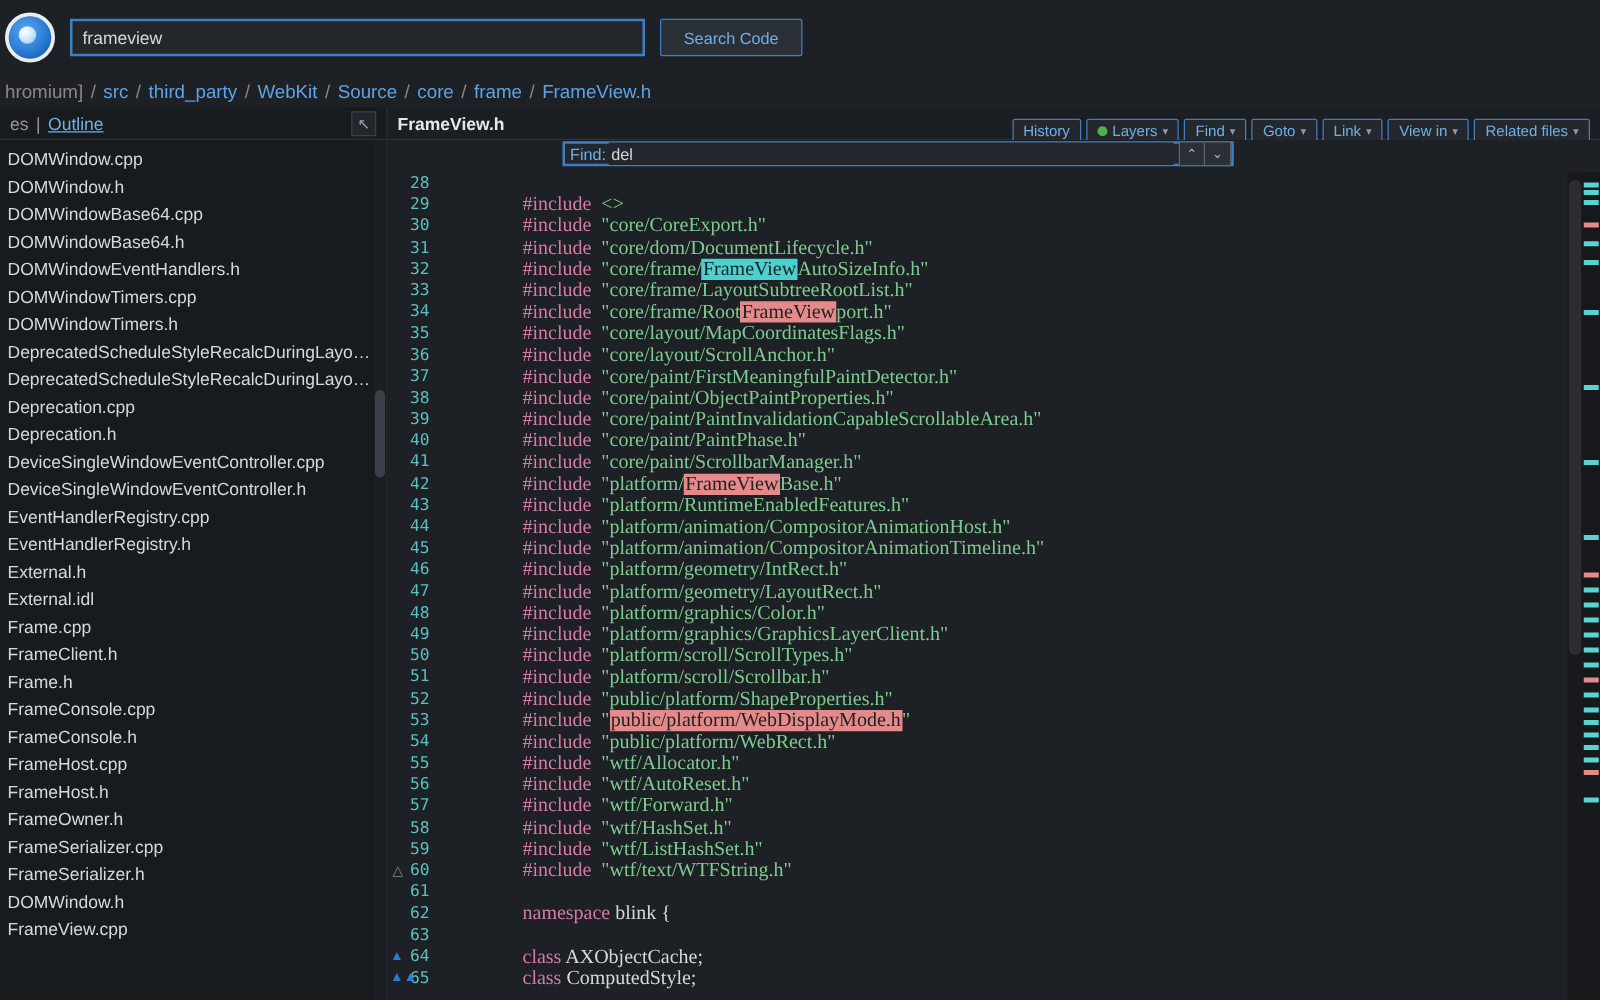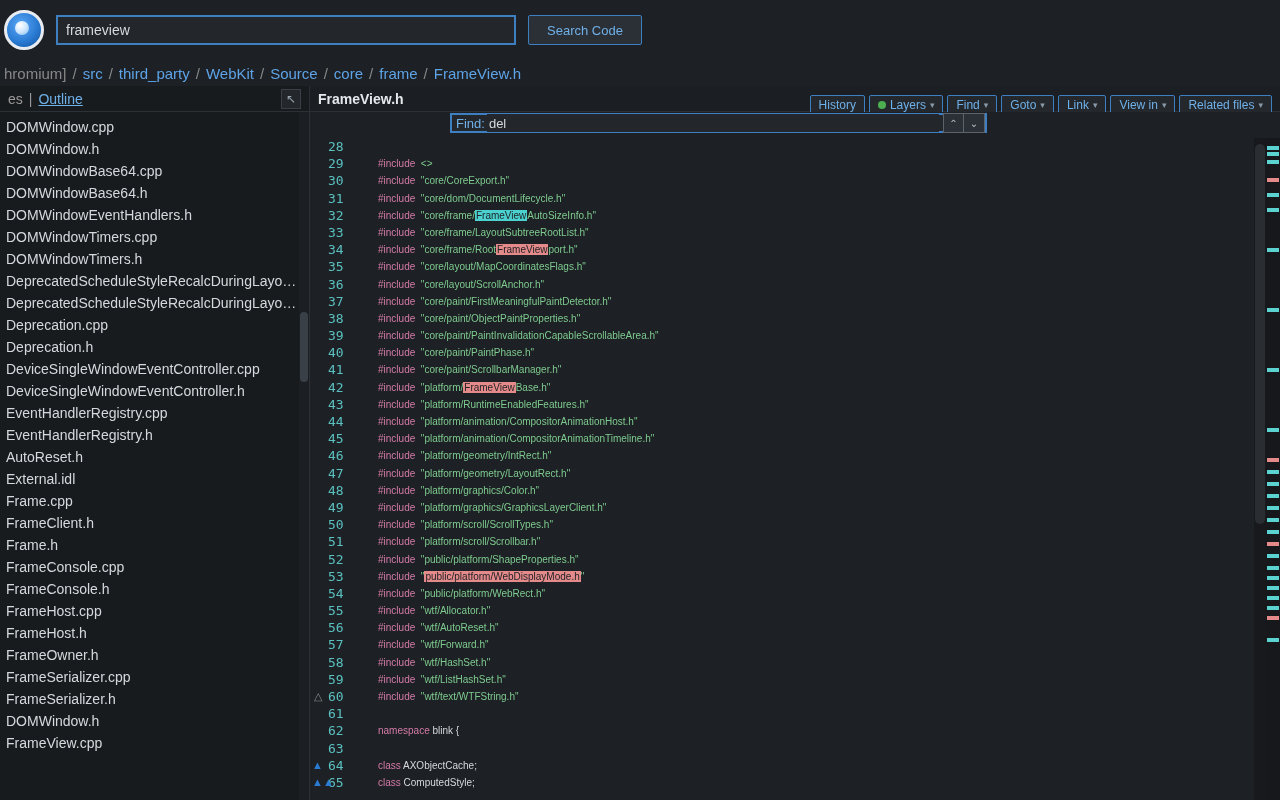--- a/index.html
+++ b/index.html
@@ -46,21 +46,21 @@
   .find-input { width: 452px; height:18px; background:#23272c; border:none; color:#d5d9dd; font-size:13px; outline:none; padding:0 2px; }
   .find-nav { display:flex; border:1px solid #5c636b; margin-left:4px; }
   .find-nav button { width:20px; height:18px; background:#2b3036; border:none; border-right:1px solid #5c636b; color:#b7c0c9; font-size:10px; cursor:pointer; }
   .find-nav button:last-child { border-right:none; }
 
   
   .code-area { flex:1; display:flex; background:#1d2024; overflow:hidden; position:relative; }
   .gutter-icons { width:18px; background:#1d2024; }
   .linenos { width:44px; padding: 26px 8px 0 0; font-family: Menlo, Consolas, monospace; font-size:13px; line-height:17.2px; color:#5bc0c0; background:#1d2024; user-select:none; }
   .linenos div { height:17.2px; }
-  .code { flex:1; padding: 26px 0 0 6px; font-family: Liberation Sans, sans-serif; font-size:10px; line-height:17.2px; white-space: pre; color:#d5d9dd; }
+  .code { flex:1; padding: 26px 0 0 6px; font-family: Liberation Serif, serif; font-size:16px; line-height:17.2px; white-space: pre; color:#d5d9dd;margin-left:40px; }
   .code-line { height:17.2px; }
   .kw-include { color:#d57ba8; }
   .str { color:#7ecb8f; }
   .kw { color:#d57ba8; }
   .plain { color:#d5d9dd; }
   .match-pink { background:#e58a8a; color:#1d2024; padding:0 1px; }
   .match-teal { background:#4bd1cf; color:#1d2024; padding:0 1px; }
   .gutter-mark { color:#2a7bd4; font-size:11px; position:absolute; }
 
   
@@ -118,21 +118,21 @@
         <div class="file-item">DOMWindowTimers.cpp</div>
         <div class="file-item">DOMWindowTimers.h</div>
         <div class="file-item">DeprecatedScheduleStyleRecalcDuringLayout.cpp</div>
         <div class="file-item">DeprecatedScheduleStyleRecalcDuringLayout.h</div>
         <div class="file-item">Deprecation.cpp</div>
         <div class="file-item">Deprecation.h</div>
         <div class="file-item">DeviceSingleWindowEventController.cpp</div>
         <div class="file-item">DeviceSingleWindowEventController.h</div>
         <div class="file-item">EventHandlerRegistry.cpp</div>
         <div class="file-item">EventHandlerRegistry.h</div>
-        <div class="file-item">AutoReset.h</div>
+        <div class="file-item">External.h</div>
         <div class="file-item">External.idl</div>
         <div class="file-item">Frame.cpp</div>
         <div class="file-item">FrameClient.h</div>
         <div class="file-item">Frame.h</div>
         <div class="file-item">FrameConsole.cpp</div>
         <div class="file-item">FrameConsole.h</div>
         <div class="file-item">FrameHost.cpp</div>
         <div class="file-item">FrameHost.h</div>
         <div class="file-item">FrameOwner.h</div>
         <div class="file-item">FrameSerializer.cpp</div>

